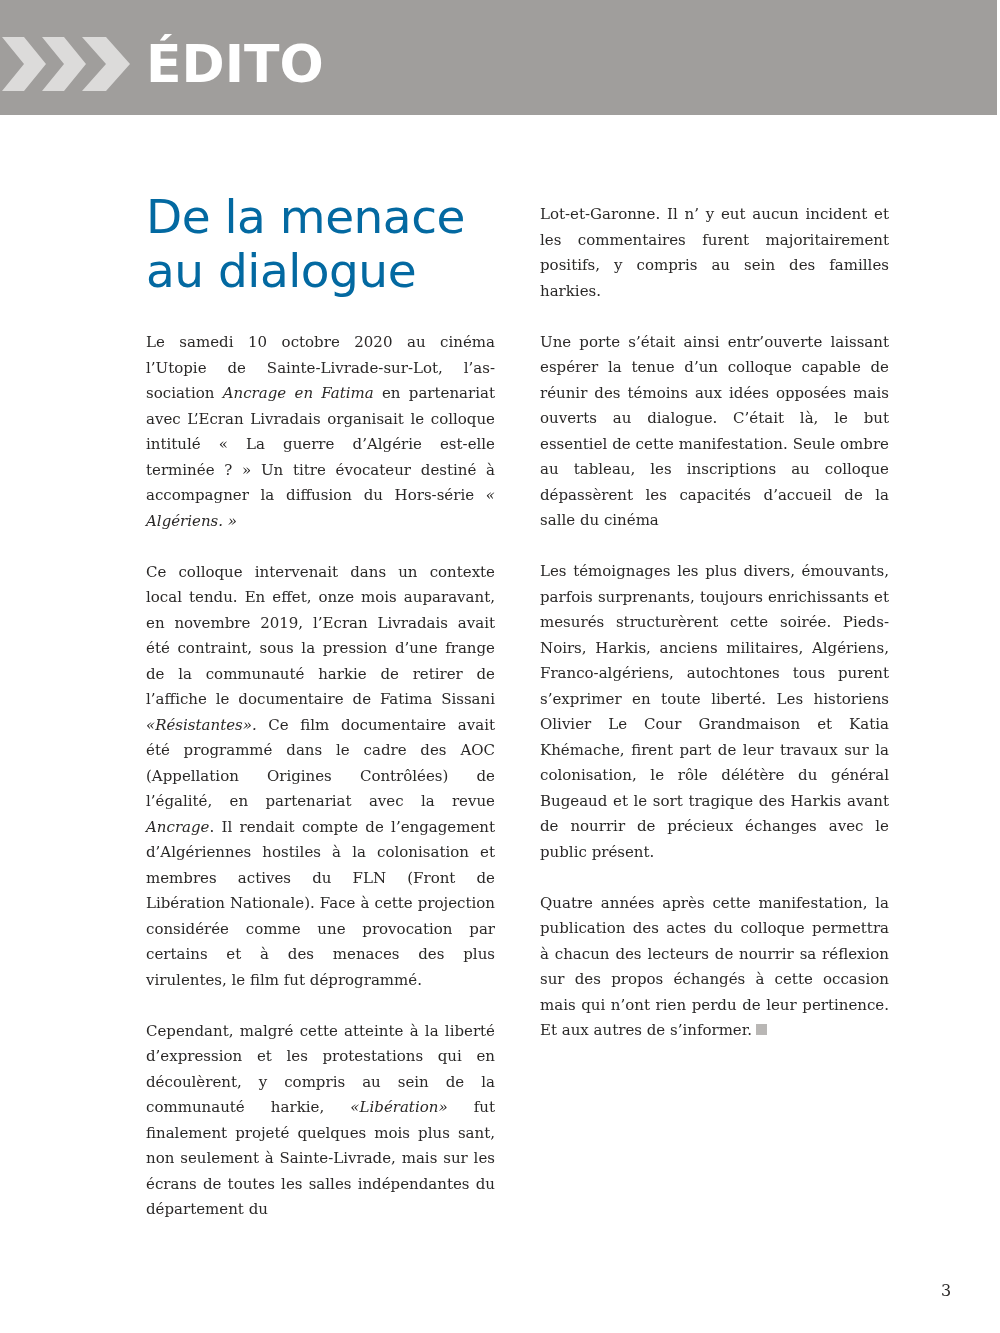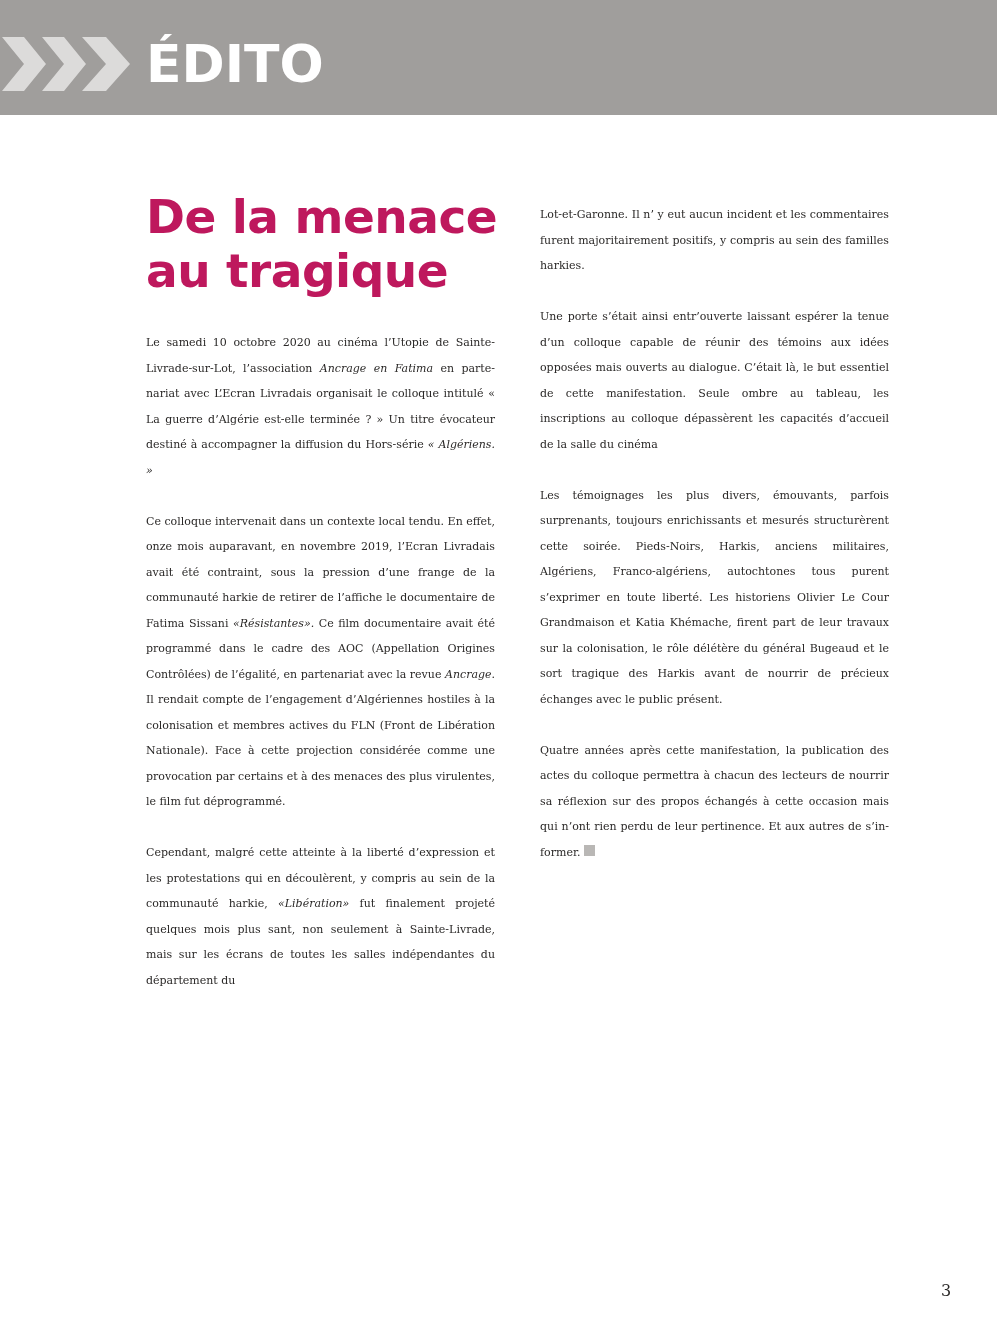--- a/index.html
+++ b/index.html
@@ -9,27 +9,27 @@
     background: #a09e9c;
   }
   .chevrons { position: absolute; left: 2px; top: 37px; width: 128px; height: 54px; }
   .banner-title {
     position: absolute; left: 146px; top: 29px;
     font-family: "DejaVu Sans", sans-serif; font-weight: bold;
     font-size: 52px; line-height: 70px; color: #ffffff; letter-spacing: 0px;
   }
   .headline {
     position: absolute; left: 146px; top: 190px; width: 360px;
-    font-family: "DejaVu Sans", sans-serif; font-weight: bold;
-    font-size: 47px; line-height: 54px; color: #be185d; margin: 0;
+    font-family: "DejaVu Sans", sans-serif; font-weight: normal;
+    font-size: 47px; line-height: 54px; color: #0369a1; margin: 0;
     letter-spacing: -0.5px;
   }
   .col {
     position: absolute; width: 349px;
-    font-family: "DejaVu Serif", serif; font-size: 11px; line-height: 25.5px;
+    font-family: "DejaVu Serif", serif; font-size: 15px; line-height: 25.5px;
     color: #2a2827; text-align: justify; hyphens: manual;
   }
   .col p { margin: 0 0 25.5px 0; }
   .col-left { left: 146px; top: 330px; }
   .col-right { left: 540px; top: 202px; }
   .end-mark {
     display: inline-block; width: 11px; height: 11px; background: #b9b7b5;
     vertical-align: baseline; margin-left: 4px;
   }
   .page-num {
@@ -45,21 +45,21 @@
   <svg class="chevrons" viewBox="0 0 128 54" xmlns="http://www.w3.org/2000/svg">
     <polygon points="0,0 22,0 44,27 22,54 0,54 22,27" fill="#dcdbda"></polygon>
     <polygon points="40,0 62,0 84,27 62,54 40,54 62,27" fill="#dcdbda"></polygon>
     <polygon points="80,0 104,0 128,27 104,54 80,54 104,27" fill="#dcdbda"></polygon>
   </svg>
   <div class="banner-title">ÉDITO</div>
 </div>
 
 <h1 class="headline">
   <span>De la menace</span><br>
-  <span>au tragique</span>
+  <span>au dialogue</span>
 </h1>
 
 <div class="col col-left">
   <p>
     <span>Le samedi 10 octobre 2020 au cinéma l’Utopie de Sainte-Livrade-sur-Lot, l’as­sociation </span><em>Ancrage en Fatima</em><span> en parte­nariat avec L’Ecran Livradais organisait le colloque intitulé « La guerre d’Algérie est-elle terminée ? » Un titre évocateur destiné à accompagner la diffusion du Hors-série </span><em>« Algériens. »</em>
   </p>
   <p>
     <span>Ce colloque intervenait dans un contexte local tendu. En effet, onze mois aupara­vant, en novembre 2019, l’Ecran Livra­dais avait été contraint, sous la pression d’une frange de la communauté  har­kie de retirer de l’affiche le documentaire de Fatima Sissani </span><em>«Résistantes».</em><span> Ce film documentaire avait été programmé dans le cadre des AOC  (Appellation Ori­gines Contrôlées) de l’égalité, en parte­nariat avec la revue </span><em>Ancrage</em><span>. Il rendait compte de l’engagement d’Algériennes hostiles à la colonisation et membres ac­tives du FLN (Front de Libération Natio­nale). Face à cette projection considérée comme une provocation par certains et à des menaces  des plus virulentes, le film fut déprogrammé.</span>
   </p>
   <p>

